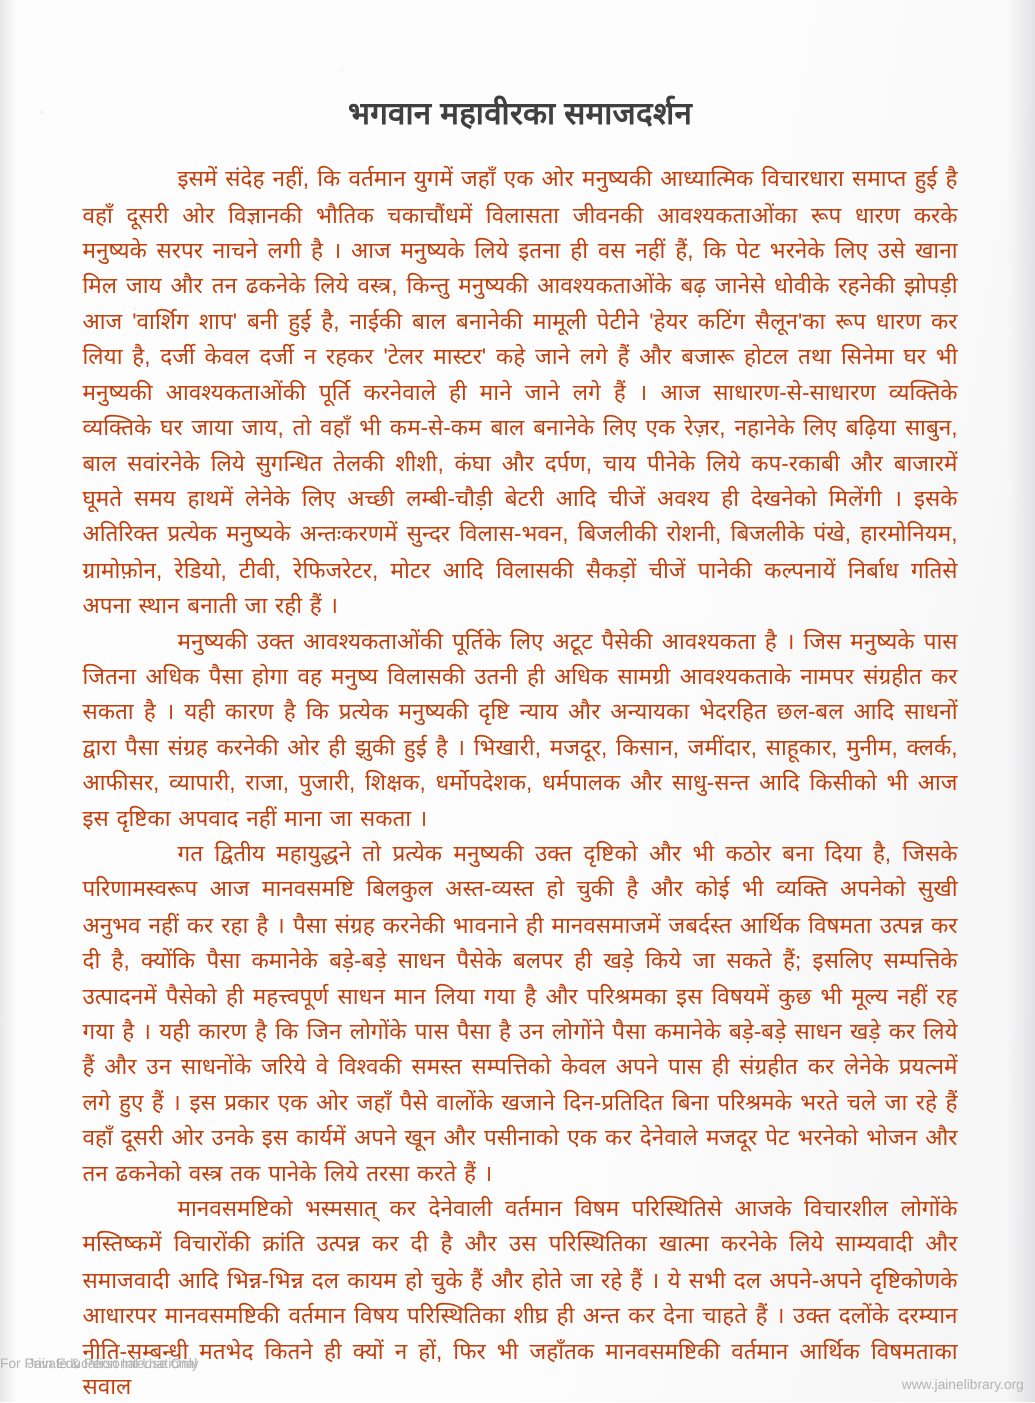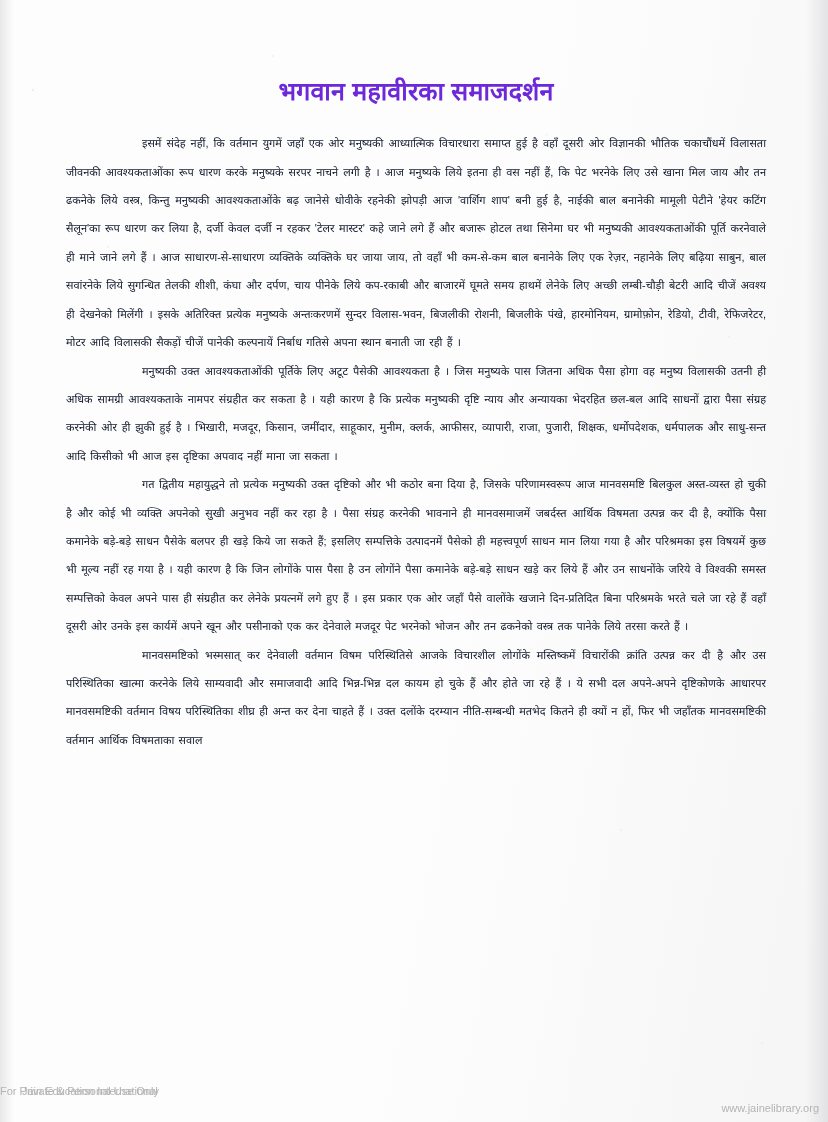--- a/index.html
+++ b/index.html
@@ -56,30 +56,30 @@
   }
 
   .doc-title {
     text-align: center;
     font-family: "Liberation Sans", "DejaVu Sans", sans-serif;
     font-weight: bold;
     font-size: 25px;
     line-height: 1.25;
     letter-spacing: 0.2px;
     margin: 0 0 22px 0;
-    color: #6d28d9;
+    color: #404040;
   }
 
   .body-text {
     font-family: "Liberation Sans", "DejaVu Sans", sans-serif;
-    font-size: 11px;
+    font-size: 18px;
     line-height: 28.4px;
     text-align: justify;
     text-justify: inter-word;
-    color: #0f172a;
+    color: #c2410c;
     word-spacing: 1.2px;
   }
 
   .body-text p {
     margin: 0 0 0 0;
     text-indent: 76px;
     text-align: justify;
   }
   .body-text p.tight {
     margin-top: 0;

